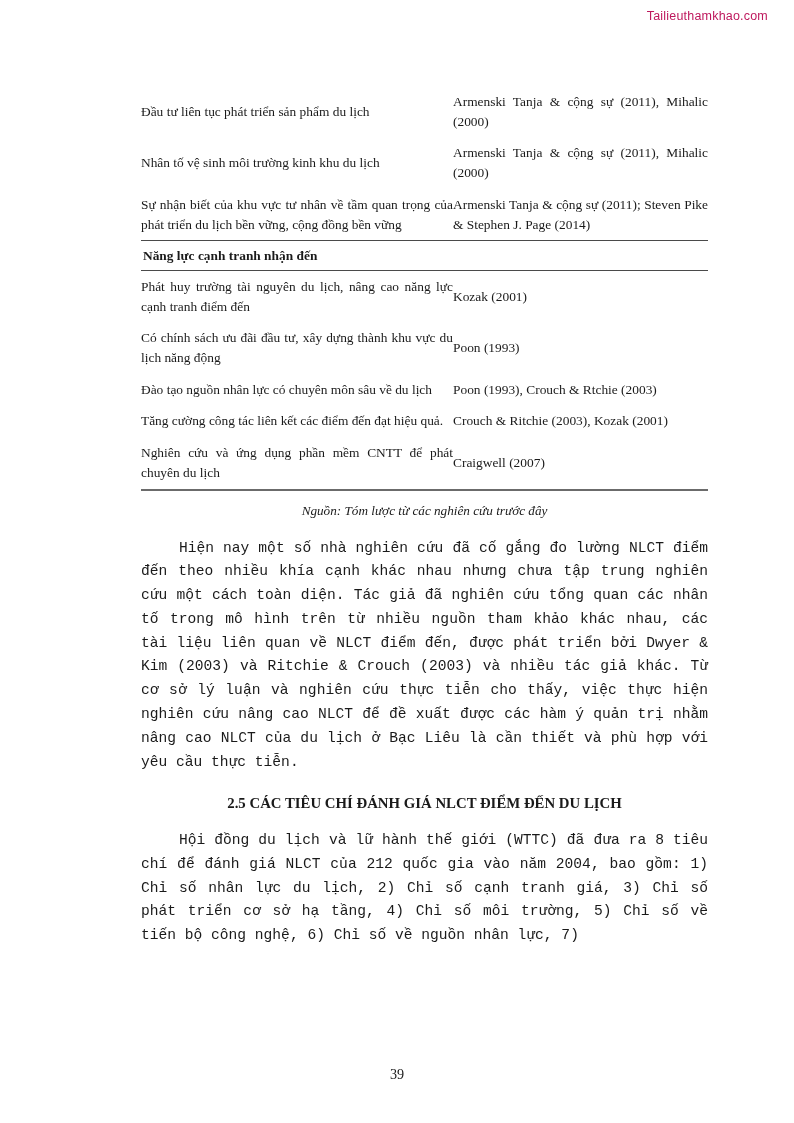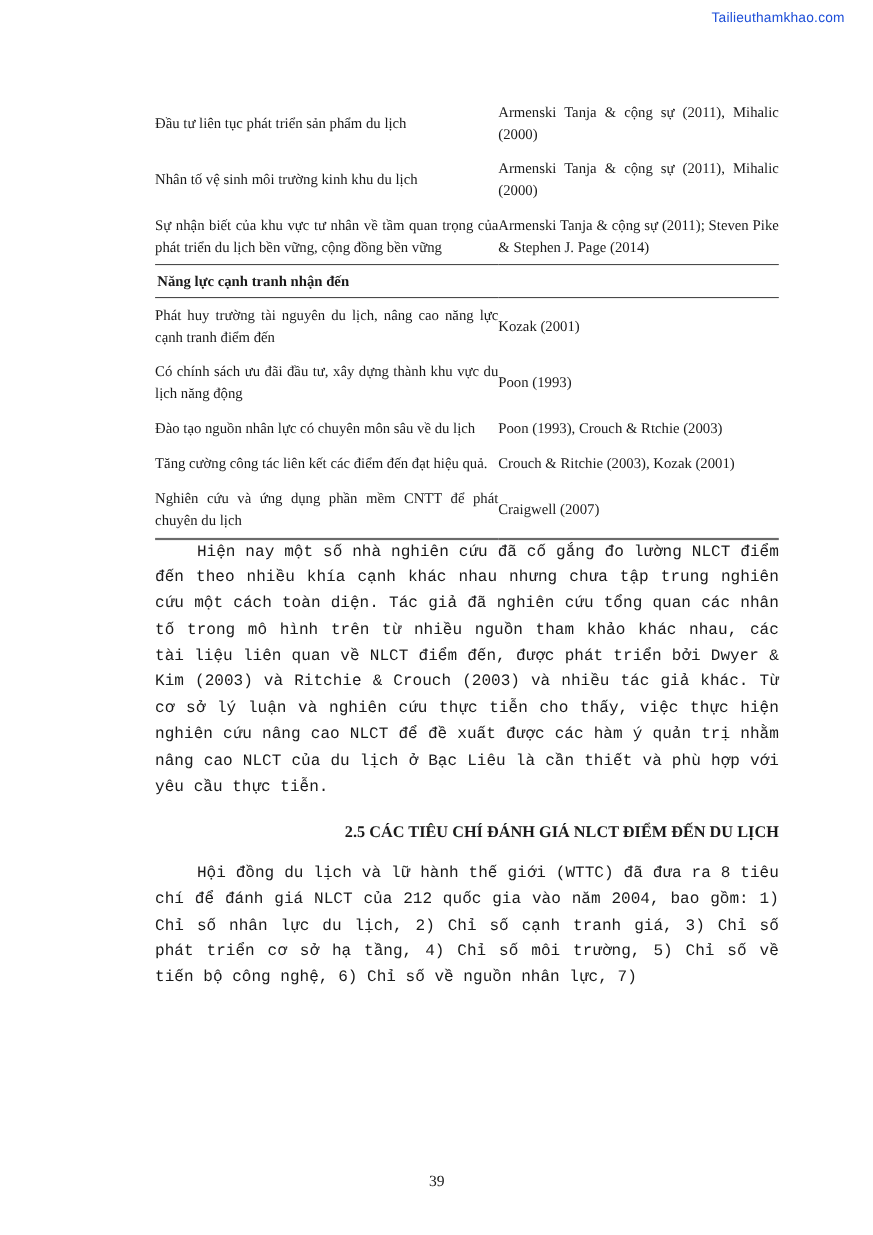--- a/index.html
+++ b/index.html
@@ -18,21 +18,21 @@
     background: #ffffff;
     overflow: hidden;
     box-sizing: border-box;
   }
   .watermark {
     position: absolute;
     top: 9px;
     right: 26px;
     font-family: "Liberation Sans", "DejaVu Sans", sans-serif;
     font-size: 12.5px;
-    color: #1d4ed8;
+    color: #be185d;
     letter-spacing: 0.2px;
     white-space: nowrap;
   }
   .content {
     position: absolute;
     left: 141px;
     top: 86px;
     width: 567px;
   }
 
@@ -88,21 +88,21 @@
     text-align: justify;
     text-indent: 38px;
     hyphens: none;
     font-family: Liberation Mono, monospace;
   }
 
   h2.sec {
     font-size: 14.8px;
     font-weight: bold;
     margin: 18px 0 0 0;
-    text-align: right;
+    text-align: center;
     line-height: 1.6;
   }
   h3.subsec {
     font-size: 14.8px;
     font-weight: bold;
     margin: 13px 0 0 0;
     text-align: justify;
     text-indent: 38px;
     line-height: 1.63;
   }
@@ -161,20 +161,21 @@
           <td class="crit">Tăng cường công tác liên kết các điểm đến đạt hiệu quả.</td>
           <td class="src">Crouch &amp; Ritchie (2003), Kozak (2001)</td>
         </tr>
         <tr class="last-row">
           <td class="crit">Nghiên cứu và ứng dụng phần mềm CNTT để phát chuyên du lịch</td>
           <td class="src">Craigwell (2007)</td>
         </tr>
       </tbody>
     </table>
 
+    <div class="caption">Nguồn: Tóm lược từ các nghiên cứu trước đây</div>
 
     <p class="body">Hiện nay một số nhà nghiên cứu đã cố gắng đo lường NLCT điểm đến theo nhiều khía cạnh khác nhau nhưng chưa tập trung nghiên cứu một cách toàn diện. Tác giả đã nghiên cứu tổng quan các nhân tố trong mô hình trên từ nhiều nguồn tham khảo khác nhau, các tài liệu liên quan về NLCT điểm đến, được phát triển bởi Dwyer &amp; Kim (2003) và Ritchie &amp; Crouch (2003) và nhiều tác giả khác. Từ cơ sở lý luận và nghiên cứu thực tiễn cho thấy, việc thực hiện nghiên cứu nâng cao NLCT để đề xuất được các hàm ý quản trị nhằm nâng cao NLCT của du lịch ở Bạc Liêu là cần thiết và phù hợp với yêu cầu thực tiễn.</p>
 
     <h2 class="sec">2.5 CÁC TIÊU CHÍ ĐÁNH GIÁ NLCT ĐIỂM ĐẾN DU LỊCH</h2>
 
 
     <div class="spacer-md"></div>
 
     <p class="body">Hội đồng du lịch và lữ hành thế giới (WTTC) đã đưa ra 8 tiêu chí để đánh giá NLCT của 212 quốc gia vào năm 2004, bao gồm: 1) Chỉ số nhân lực du lịch, 2) Chỉ số cạnh tranh giá, 3) Chỉ số phát triển cơ sở hạ tầng, 4) Chỉ số môi trường, 5) Chỉ số về tiến bộ công nghệ, 6) Chỉ số về nguồn nhân lực, 7)</p>
 

